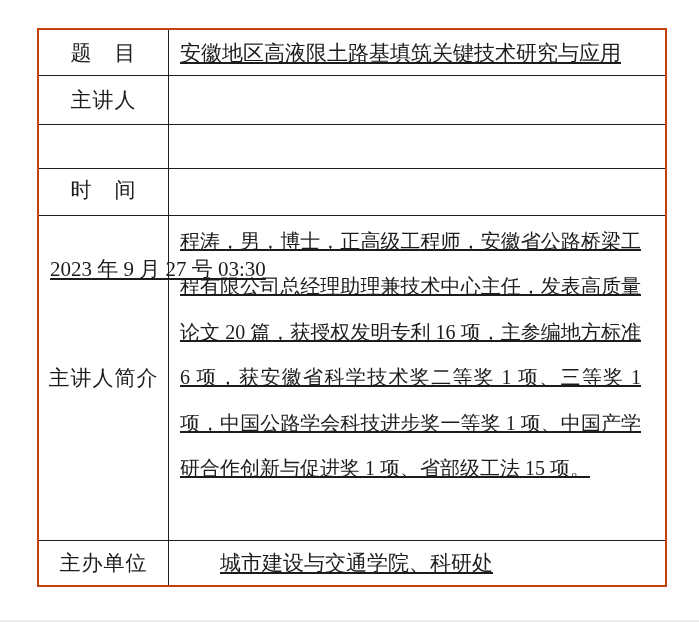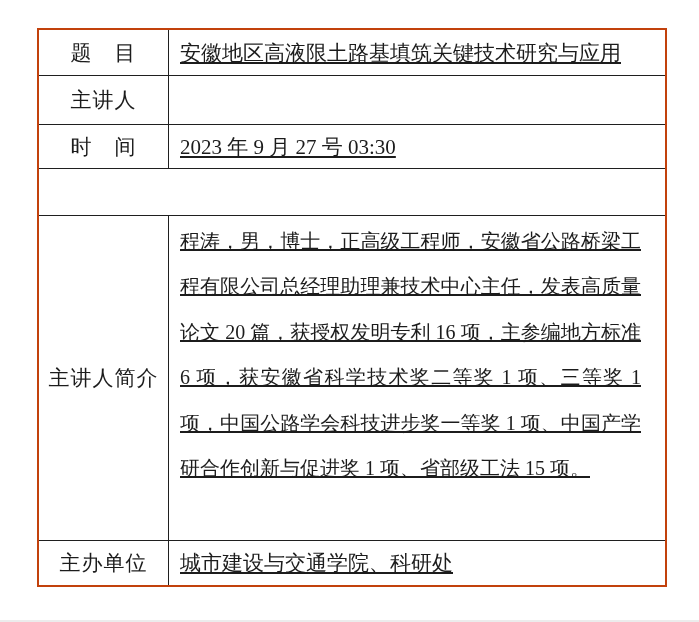--- a/index.html
+++ b/index.html
@@ -28,24 +28,24 @@
     background: #ffffff;
   }
   .row {
     display: flex;
     box-sizing: border-box;
     border-bottom: 1.5px solid #1f1f1f;
   }
   .row:last-child { border-bottom: none; }
   .r-title    { height: 46px; }
   .r-speaker  { height: 49px; }
-  .r-time     { height: 44px; }
+  .r-time     { height: 44px; flex-direction: column; }
   .r-location { height: 47px; }
   .r-bio      { height: 325px; }
-  .r-org      { height: 44px; }
+  .r-org      { height: 44px; gap: 40px; }
   .cell {
     box-sizing: border-box;
   }
   .label {
     width: 130px;
     flex: 0 0 130px;
     border-right: 1.5px solid #1f1f1f;
     display: flex;
     align-items: center;
     justify-content: center;

